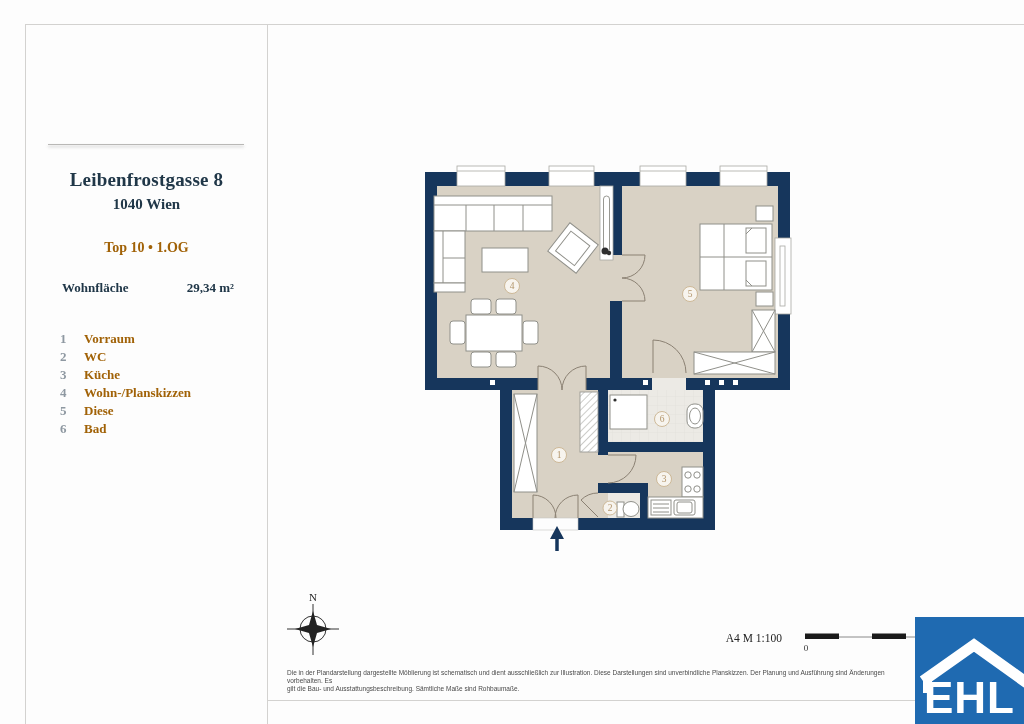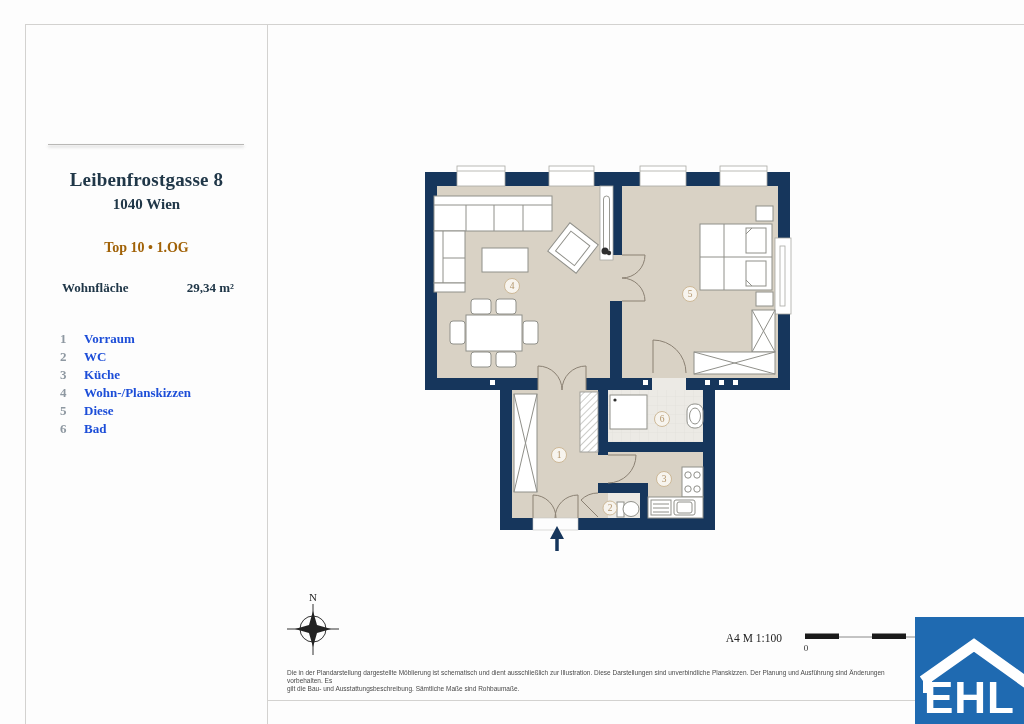--- a/index.html
+++ b/index.html
@@ -16,21 +16,21 @@
   
   #sidebar{position:absolute;left:26px;top:24px;width:241px;height:700px;color:#203748;}
   #sidebar-rule{position:absolute;left:22px;top:120px;width:196px;height:1px;background:#b9b8b6;box-shadow:0 2px 3px rgba(120,120,120,.45);}
   #addr-title{position:absolute;left:0;top:145px;width:241px;text-align:center;font-size:19px;font-weight:700;letter-spacing:.2px;}
   #addr-city{position:absolute;left:0;top:172px;width:241px;text-align:center;font-size:15px;font-weight:700;}
   #unit-line{position:absolute;left:0;top:216px;width:241px;text-align:center;font-size:14px;font-weight:700;color:#a16207;}
   #area-row{position:absolute;left:36px;top:244px;width:172px;font-size:13px;font-weight:600;display:flex;justify-content:space-between;margin-top:12px;}
   #legend{position:absolute;left:34px;top:306px;width:190px;font-size:13px;}
   .legend-row{display:flex;height:18px;line-height:18px;}
   .legend-num{width:24px;color:#8e98a1;font-weight:600;}
-  .legend-label{color:#1d4ed8;font-weight:600;}
+  .legend-label{color:#a16207;font-weight:600;}
 
   
   #disclaimer{position:absolute;left:287px;top:669px;width:620px;font-family:"Liberation Sans","DejaVu Sans",sans-serif;font-size:6.5px;line-height:8px;color:#4a4a4a;}
 
   
   #plan-svg{position:absolute;left:0;top:0;}
 
   
   #ehl-logo{position:absolute;left:915px;top:617px;width:109px;height:107px;background:#1f6ab1;}
   #ehl-text{position:absolute;left:0;bottom:4px;width:109px;text-align:center;color:#ffffff;

